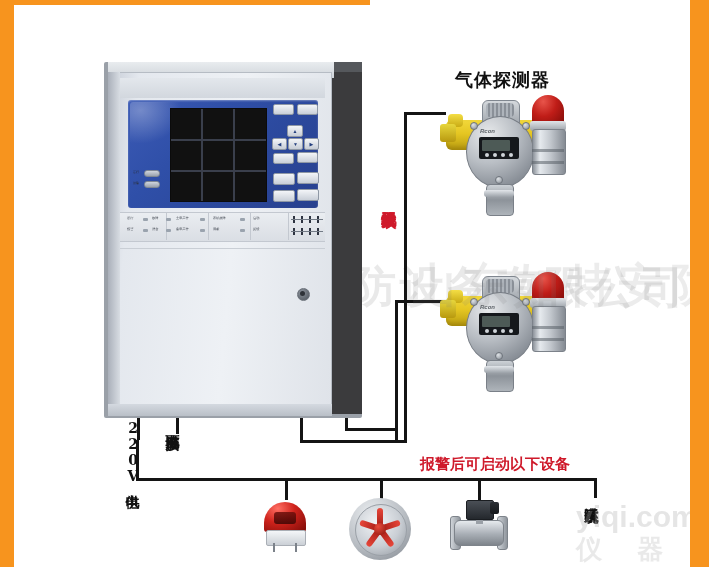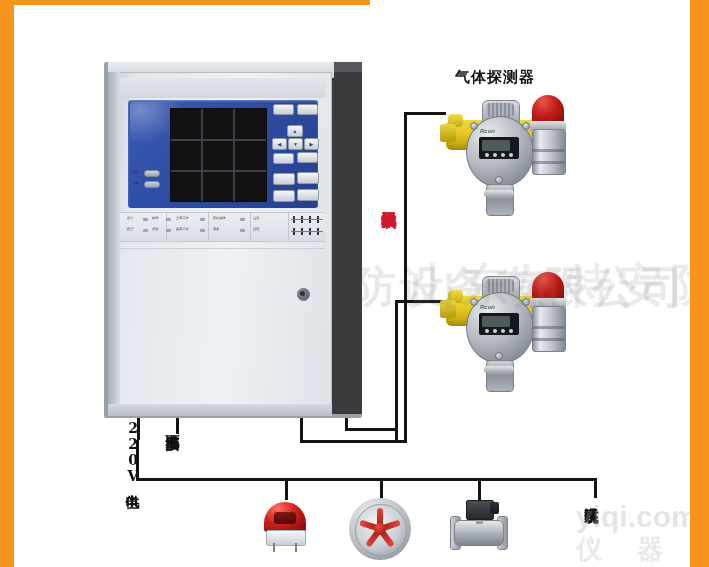--- a/index.html
+++ b/index.html
@@ -271,21 +271,21 @@
   <div class="bar" style="left:293px;top:228px;"></div>
   <div class="bar" style="left:301px;top:228px;"></div>
   <div class="bar" style="left:309px;top:228px;"></div>
   <div class="bar" style="left:317px;top:228px;"></div>
   <div class="bar-line" style="left:291px;top:231px;width:32px;"></div>
 
   <div class="cab-seam"></div>
   <div class="cab-lock"></div>
   <div class="cab-lock-in"></div>
 
-  <div class="hlabel lbl-black" style="left:455px;top:68px;font-size:15px;letter-spacing:1px;">气体探测器</div>
+  <div class="hlabel lbl-black" style="left:455px;top:68px;font-size:18px;letter-spacing:1px;">气体探测器</div>
 
   <div class="det" style="left:440px;top:92px;">
     <div class="det-yoke"></div>
     <div class="det-ear" style="left:8px;top:22px;"></div>
     <div class="det-ear" style="left:95px;top:22px;"></div>
     <div class="det-side" style="left:0px;top:32px;"></div>
     <div class="det-side" style="left:100px;top:32px;"></div>
     <div class="det-cap"></div>
     <div class="det-cap-mesh"></div>
     <div class="det-body"></div>
@@ -343,20 +343,21 @@
   </div>
 
   <div class="wm-company2">山东如特安防设备有限公司</div>
 
   <div class="vlabel lbl-red" style="left:381px;top:200px;font-size:15px;">双绞线无极性接线</div>
 
   <div class="vlabel lbl-black" style="left:126px;top:420px;font-size:14px;">220V供电</div>
 
   <div class="vlabel lbl-black" style="left:166px;top:424px;font-size:14px;">可连接电脑</div>
 
+  <div class="hlabel lbl-red" style="left:420px;top:455px;font-size:15px;letter-spacing:0px;">报警后可启动以下设备</div>
 
   <div class="vlabel lbl-black" style="left:585px;top:497px;font-size:14px;">喷淋系统</div>
 
   <div class="strobe" style="left:262px;top:498px;">
     <div class="strobe-dome"></div>
     <div class="strobe-core"></div>
     <div class="strobe-base"></div>
     <div class="strobe-leg" style="left:11px;top:45px;"></div>
     <div class="strobe-leg" style="left:33px;top:45px;"></div>
   </div>

